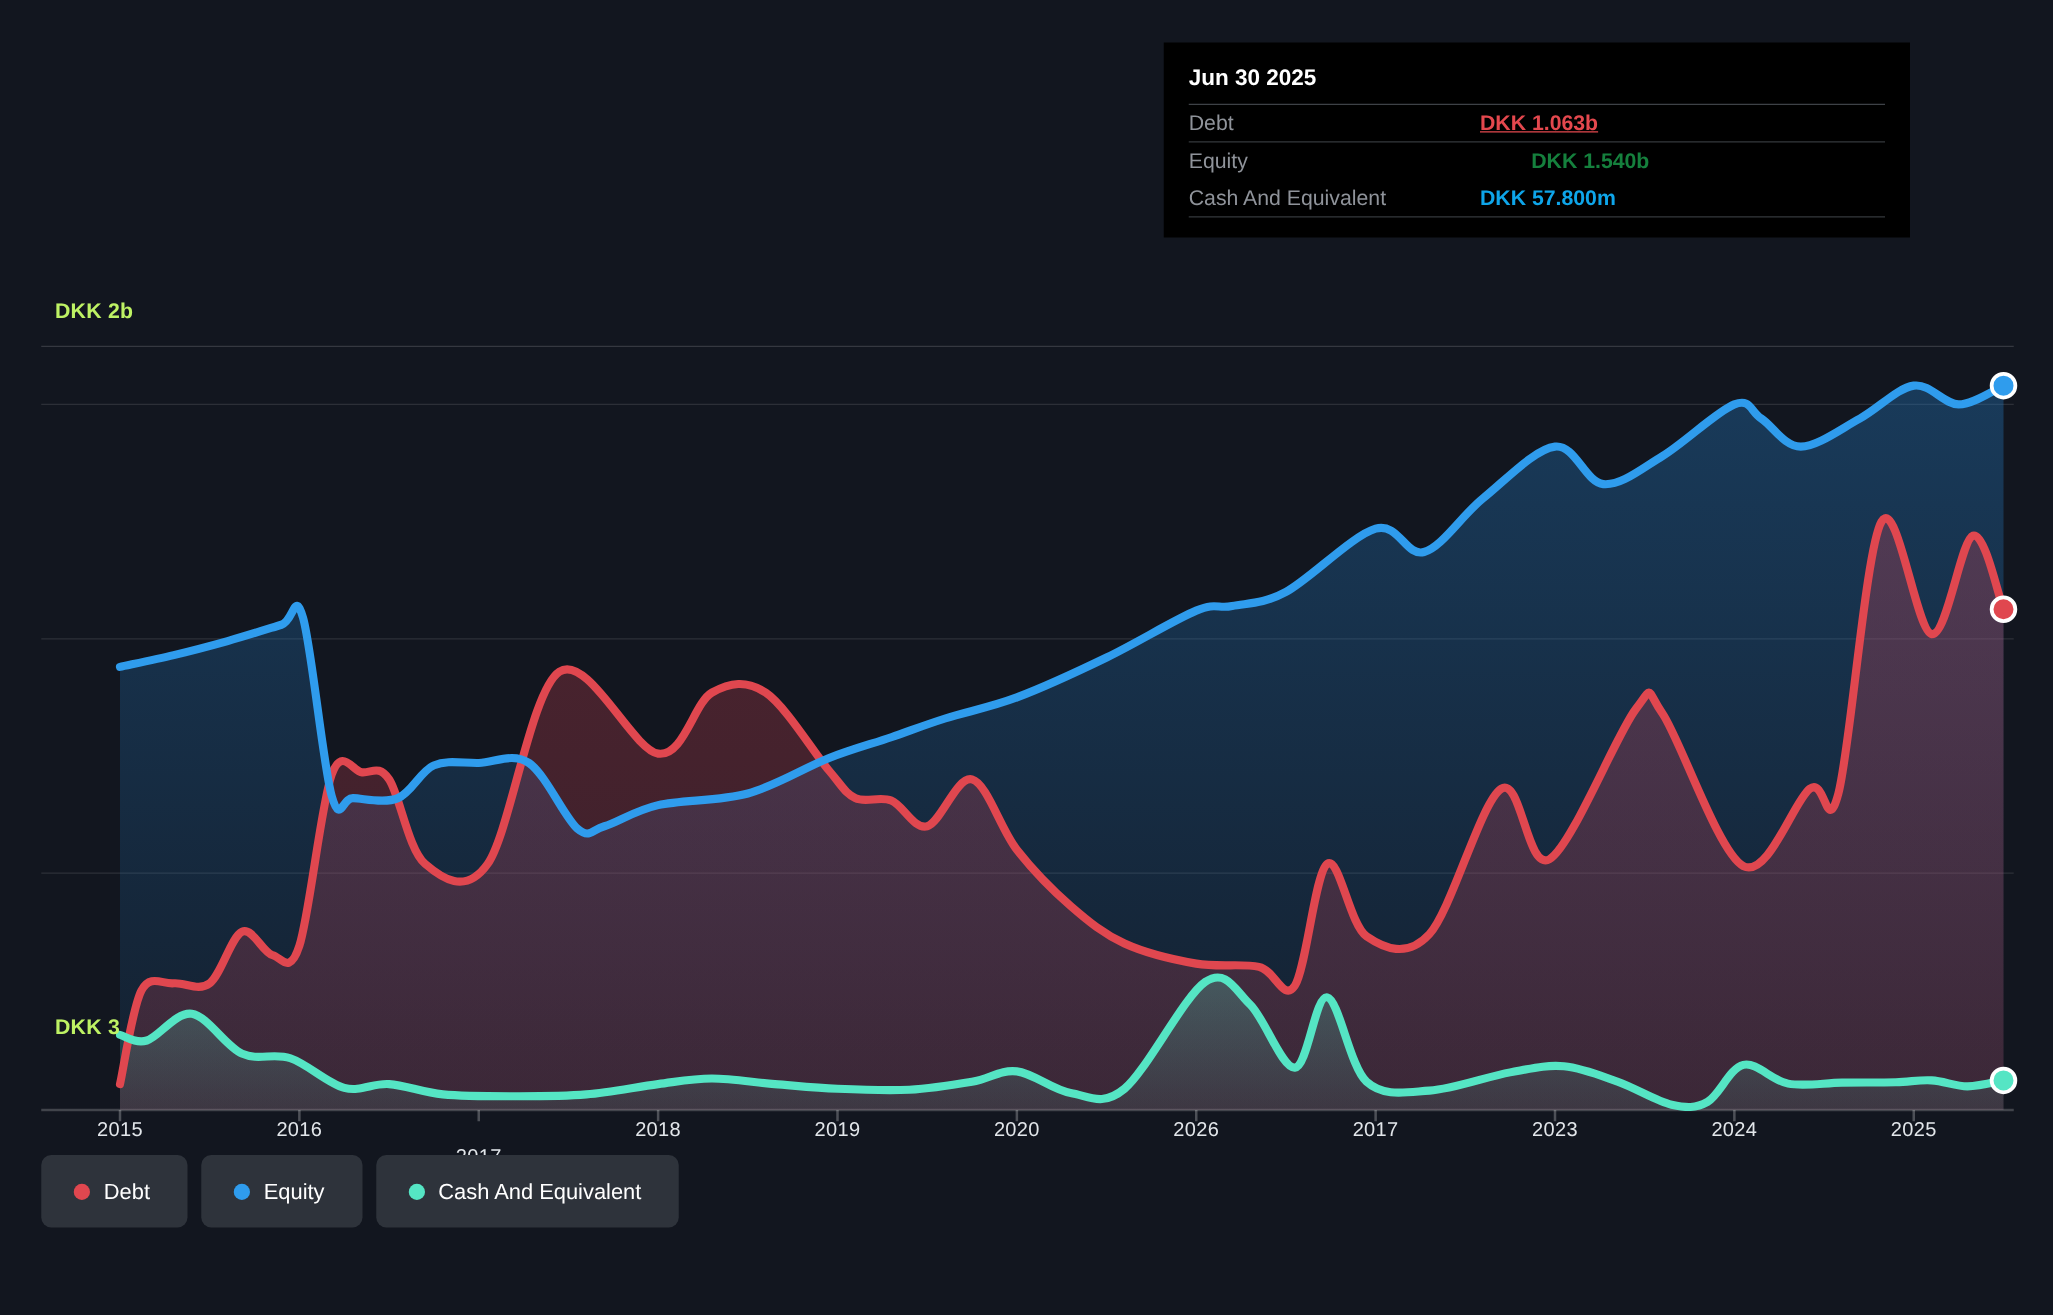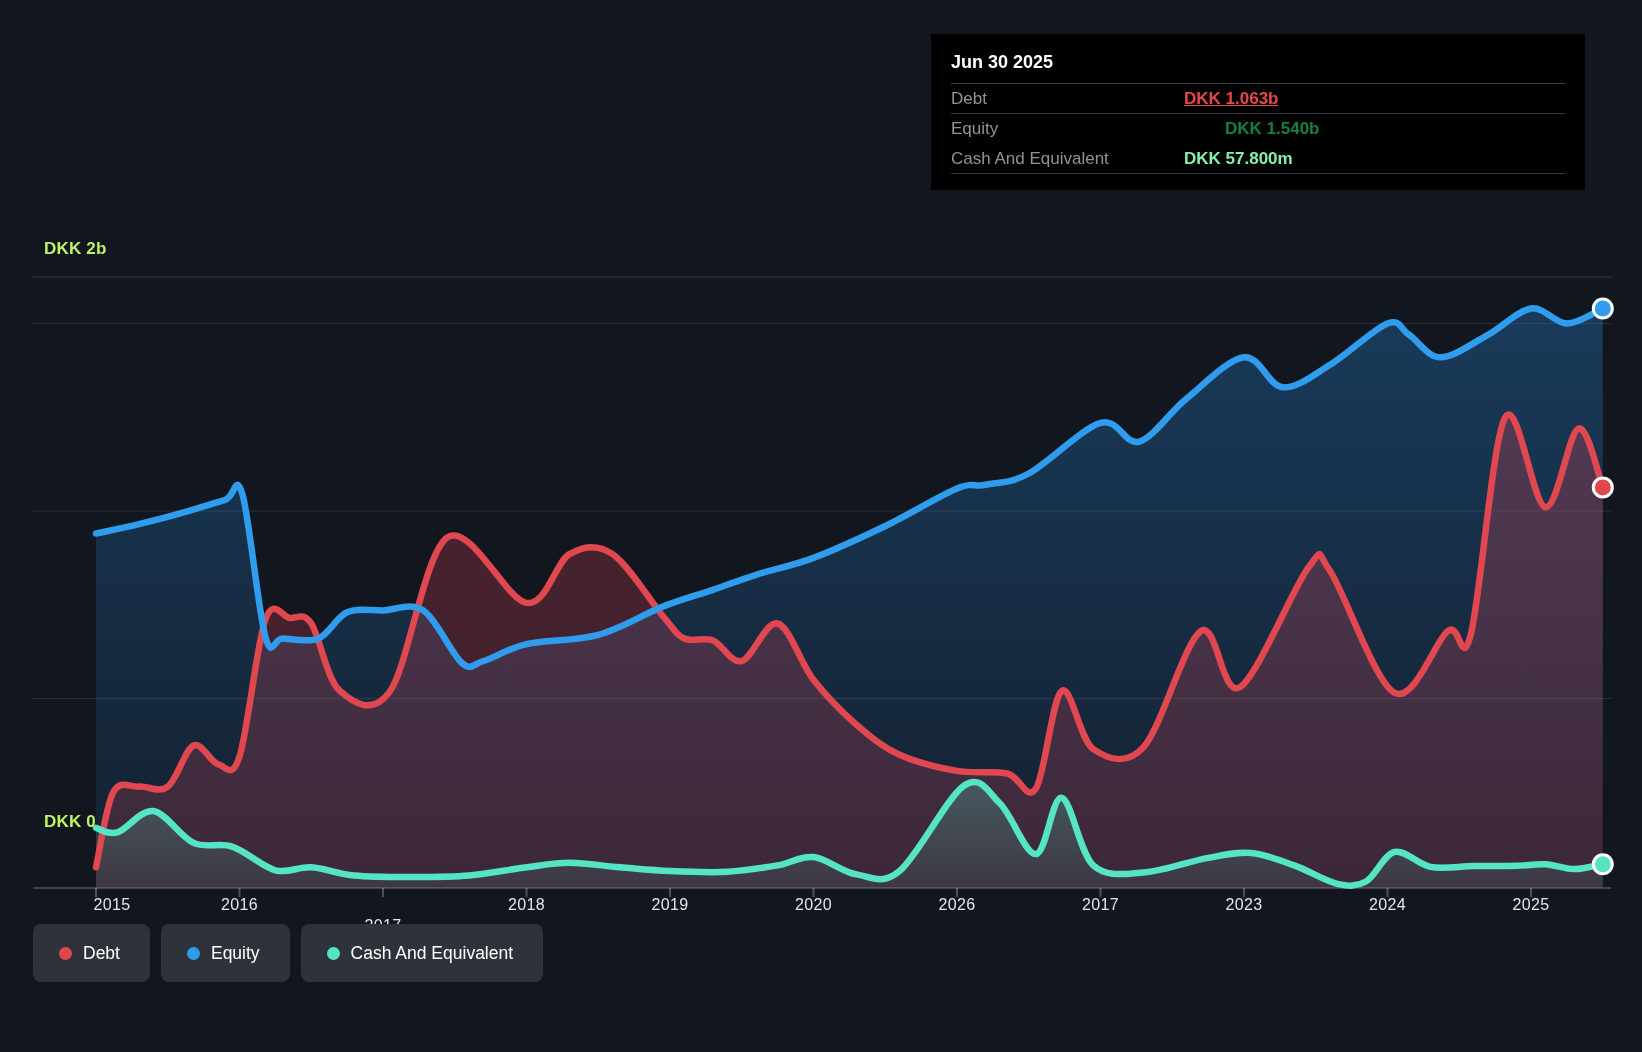--- a/index.html
+++ b/index.html
@@ -17,34 +17,34 @@
   .ylab.top{left:44px;top:239px;}
   .ylab.bottom{left:44px;top:812px;}
   .xlabels{position:absolute;left:0;top:0;width:100%;height:100%;pointer-events:none;}
   .xlabels span{
     position:absolute;top:896px;transform:translateX(-50%);
     color:#e2e6ea;font-size:16px;font-weight:400;letter-spacing:.3px;
   }
 
   
   .tooltip{
-    position:absolute;left:931px;top:34px;width:654px;
+    position:absolute;left:931px;top:34px;width:597px;
     background:#000000;color:#fff;padding:12px 20px 16px 20px;
   }
   .tooltip .tt-title{
     font-size:18px;font-weight:700;color:#ffffff;
     padding:6px 0 10px 0;border-bottom:1px solid #3e4247;
   }
   .tt-row{display:flex;align-items:center;min-height:30px;}
   .tt-row.bordered{border-bottom:1px solid #34383d;}
   .tt-label{flex:0 0 233px;color:#8f939a;font-size:17px;}
   .tt-value{font-size:17px;font-weight:700;}
   .tt-value.debt{color:#e4484e;text-decoration:underline;}
   .tt-value.equity{color:#15803d;margin-left:41px;}
-  .tt-value.cash{color:#86efac;}
+  .tt-value.cash{color:#0ea5e9;}
   .tt-ratio-num{color:#ffffff;font-size:17px;font-weight:700;}
   .tt-ratio-label{color:#8f939a;font-size:17px;font-weight:400;margin-left:6px;}
 
   
   .legend{position:absolute;left:33px;top:924px;display:flex;gap:11px;}
   .legend .chip{
     display:flex;align-items:center;gap:11px;height:58px;
     background:#2e333b;border-radius:8px;padding:0 30px 0 26px;
     color:#ffffff;font-size:17.5px;cursor:pointer;
   }
@@ -103,24 +103,24 @@
         <path d="M 96.0 827.9 C 99.6 828.6, 108.0 835.2, 117.5 832.4 C 127.1 829.6, 140.7 809.3, 153.4 811.0 C 166.1 812.8, 180.4 836.9, 193.6 842.9 C 206.7 848.8, 218.7 842.1, 232.3 846.6 C 246.0 851.2, 262.2 866.8, 275.4 870.3 C 288.5 873.7, 298.1 866.4, 311.3 867.3 C 324.4 868.1, 337.6 873.9, 354.3 875.5 C 371.0 877.1, 392.6 877.0, 411.7 877.0 C 430.8 877.0, 450.0 877.1, 469.1 875.5 C 488.2 873.9, 509.8 869.4, 526.5 867.3 C 543.2 865.1, 554.0 862.8, 569.5 862.8 C 585.1 862.8, 603.0 865.9, 619.8 867.3 C 636.5 868.6, 652.1 870.3, 670.0 871.0 C 687.9 871.8, 709.5 872.7, 727.4 871.8 C 745.3 870.8, 763.3 867.8, 777.6 865.4 C 792.0 862.9, 800.3 855.6, 813.5 857.1 C 826.7 858.6, 842.2 872.1, 856.5 874.4 C 870.9 876.7, 881.7 885.8, 899.6 871.0 C 917.5 856.2, 947.4 796.8, 964.2 785.5 C 980.9 774.3, 988.1 792.1, 1000.0 803.5 C 1012.0 814.9, 1025.6 855.1, 1035.9 854.1 C 1046.2 853.2, 1052.2 796.0, 1061.8 797.9 C 1071.3 799.8, 1079.7 852.9, 1093.3 865.4 C 1107.0 877.8, 1124.4 873.8, 1143.5 872.5 C 1162.7 871.3, 1190.2 861.1, 1208.1 857.9 C 1226.1 854.6, 1236.8 851.8, 1251.2 853.0 C 1265.5 854.3, 1279.9 860.3, 1294.2 865.4 C 1308.6 870.5, 1325.3 881.1, 1337.3 883.8 C 1349.2 886.4, 1356.4 886.8, 1366.0 881.5 C 1375.5 876.2, 1383.9 854.3, 1394.7 851.9 C 1405.4 849.4, 1417.4 864.5, 1430.5 866.9 C 1443.7 869.3, 1459.2 866.3, 1473.6 866.1 C 1487.9 865.9, 1504.7 866.1, 1516.7 865.8 C 1528.6 865.4, 1535.8 863.7, 1545.3 864.3 C 1554.9 864.8, 1564.5 869.1, 1574.0 869.1 C 1583.6 869.1, 1598.0 865.1, 1602.8 864.3" fill="none" stroke="#55e5c4" stroke-width="6.5" stroke-linecap="round" stroke-linejoin="round"></path>
       </g>
     <g id="markers">
         <circle cx="1602.8" cy="487.4" r="9.5" fill="#e0474f" stroke="#ffffff" stroke-width="3"></circle>
         <circle cx="1602.8" cy="308.5" r="9.5" fill="#2f9ced" stroke="#ffffff" stroke-width="3"></circle>
         <circle cx="1602.8" cy="864.3" r="9.5" fill="#55e5c4" stroke="#ffffff" stroke-width="3"></circle>
       </g>
   </svg>
 
   <div class="ylab top">DKK 2b</div>
-  <div class="ylab bottom">DKK 0</div>
+  <div class="ylab bottom">DKK 3</div>
 
   <div class="xlabels">
-    <span style="left: 96px; margin-left: 16px;">2015</span>
+    <span style="left: 96px;">2015</span>
     <span style="left: 239.5px;">2016</span>
     <span style="left: 383px; margin-top: 21px;">2017</span>
     <span style="left: 526.5px;">2018</span>
     <span style="left: 670px;">2019</span>
     <span style="left: 813.5px;">2020</span>
     <span style="left: 957px;">2026</span>
     <span style="left: 1100.5px;">2017</span>
     <span style="left: 1244px;">2023</span>
     <span style="left: 1387.5px;">2024</span>
     <span style="left: 1531px;">2025</span>

